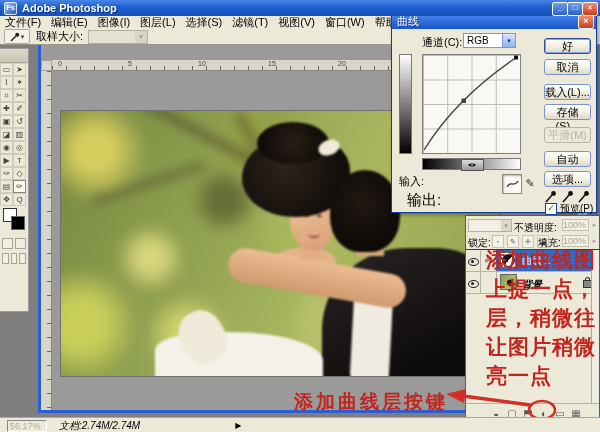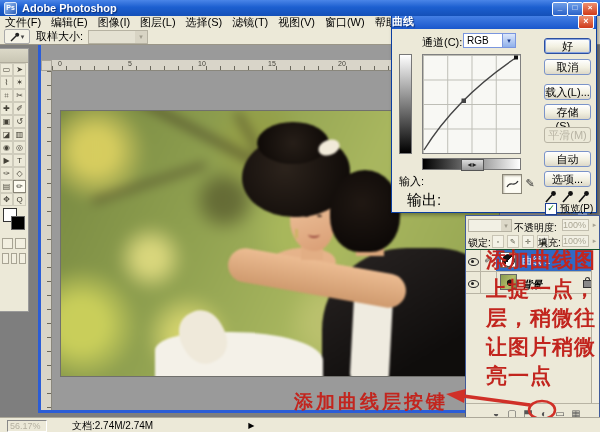--- a/index.html
+++ b/index.html
@@ -107,21 +107,21 @@
   #man-body{left:261px;top:137px;width:188px;height:136px;border-radius:45% 40% 0 0/60% 50% 0 0;
     background:linear-gradient(150deg,#2a2524,#0f0d0c 70%);}
   #arm2{left:366px;top:156px;width:76px;height:84px;border-radius:50%;background:#e6dcc7;transform:rotate(25deg);}
   #back-panel{left:291px;top:179px;width:39px;height:92px;border-radius:8px;background:#efebe0;transform:rotate(3deg);}
 
   
   #curves{left:391px;top:13px;width:206px;height:200px;background:#ece9d8;
     border:1px solid #0b3ea0;box-sizing:border-box;z-index:5;box-shadow:2px 2px 4px rgba(0,0,0,.35);}
   #curves-titlebar{position:absolute;left:0;top:0;right:0;height:15px;
     background:linear-gradient(180deg,#4a85e8,#1a57cc);color:#fff;display:flex;align-items:center;}
-  #curves-title{font-size:11px;font-weight:bold;text-shadow:1px 1px 1px #0a2f7a;}
+  #curves-title{margin-left:5px;font-size:11px;font-weight:normal;text-shadow:1px 1px 1px #0a2f7a;}
   #curves-close{position:absolute;right:2px;top:1px;width:14px;height:12px;border:1px solid #fff;border-radius:2px;
     background:linear-gradient(180deg,#ef9070,#ce3a1a);color:#fff;font-size:9px;line-height:11px;text-align:center;font-weight:bold;}
   #channel-label{left:30px;top:21px;font-size:11px;}
   #channel-select{left:71px;top:19px;width:53px;height:15px;background:#fff;border:1px solid #7a96df;
     box-sizing:border-box;display:flex;justify-content:space-between;align-items:center;}
   #channel-value{font-size:10px;padding-left:3px;}
   .combo-arrow{width:12px;height:100%;background:linear-gradient(180deg,#dce7fb,#8fb0ea);
     border-left:1px solid #7a96df;color:#1a3a8c;font-size:7px;text-align:center;line-height:13px;}
   #vgrad{left:7px;top:40px;width:13px;height:100px;border:1px solid #777;box-sizing:border-box;
     background:linear-gradient(180deg,#fff,#000);}
@@ -202,21 +202,21 @@
   
   #note{left:486px;top:246px;width:114px;z-index:6;color:#c2251e;font-weight:bold;
     font-family:"Liberation Serif","DejaVu Serif",serif;font-size:21px;line-height:29px;letter-spacing:1px;}
   #button-note{left:294px;top:389px;z-index:6;color:#c2251e;font-weight:bold;
     font-family:"Liberation Serif","DejaVu Serif",serif;font-size:19px;letter-spacing:3px;white-space:nowrap;}
   #arrow-layer{left:0;top:0;width:600px;height:432px;z-index:7;pointer-events:none;}
   #statusbar{left:0;top:417px;width:600px;height:15px;background:#ece9d8;border-top:1px solid #aca899;
     z-index:8;display:flex;align-items:center;}
   #zoom-box{width:40px;height:12px;margin-left:7px;border:1px solid;border-color:#888 #fff #fff #888;
     background:#ece9d8;color:#b4b0a0;font-size:9px;line-height:11px;padding-left:2px;box-sizing:border-box;}
-  #doc-size{margin-left:25px;font-size:10px;color:#000;}
+  #doc-size{margin-left:12px;font-size:10px;color:#000;font-style:italic;}
   #status-arrow{margin-left:95px;font-size:8px;color:#000;}
 </style>
 </head>
 <body>
 
 <div id="stage">
 
   <div class="abs" id="titlebar">
     <div id="app-icon">Ps</div>
     <span id="title-text">Adobe Photoshop</span>

